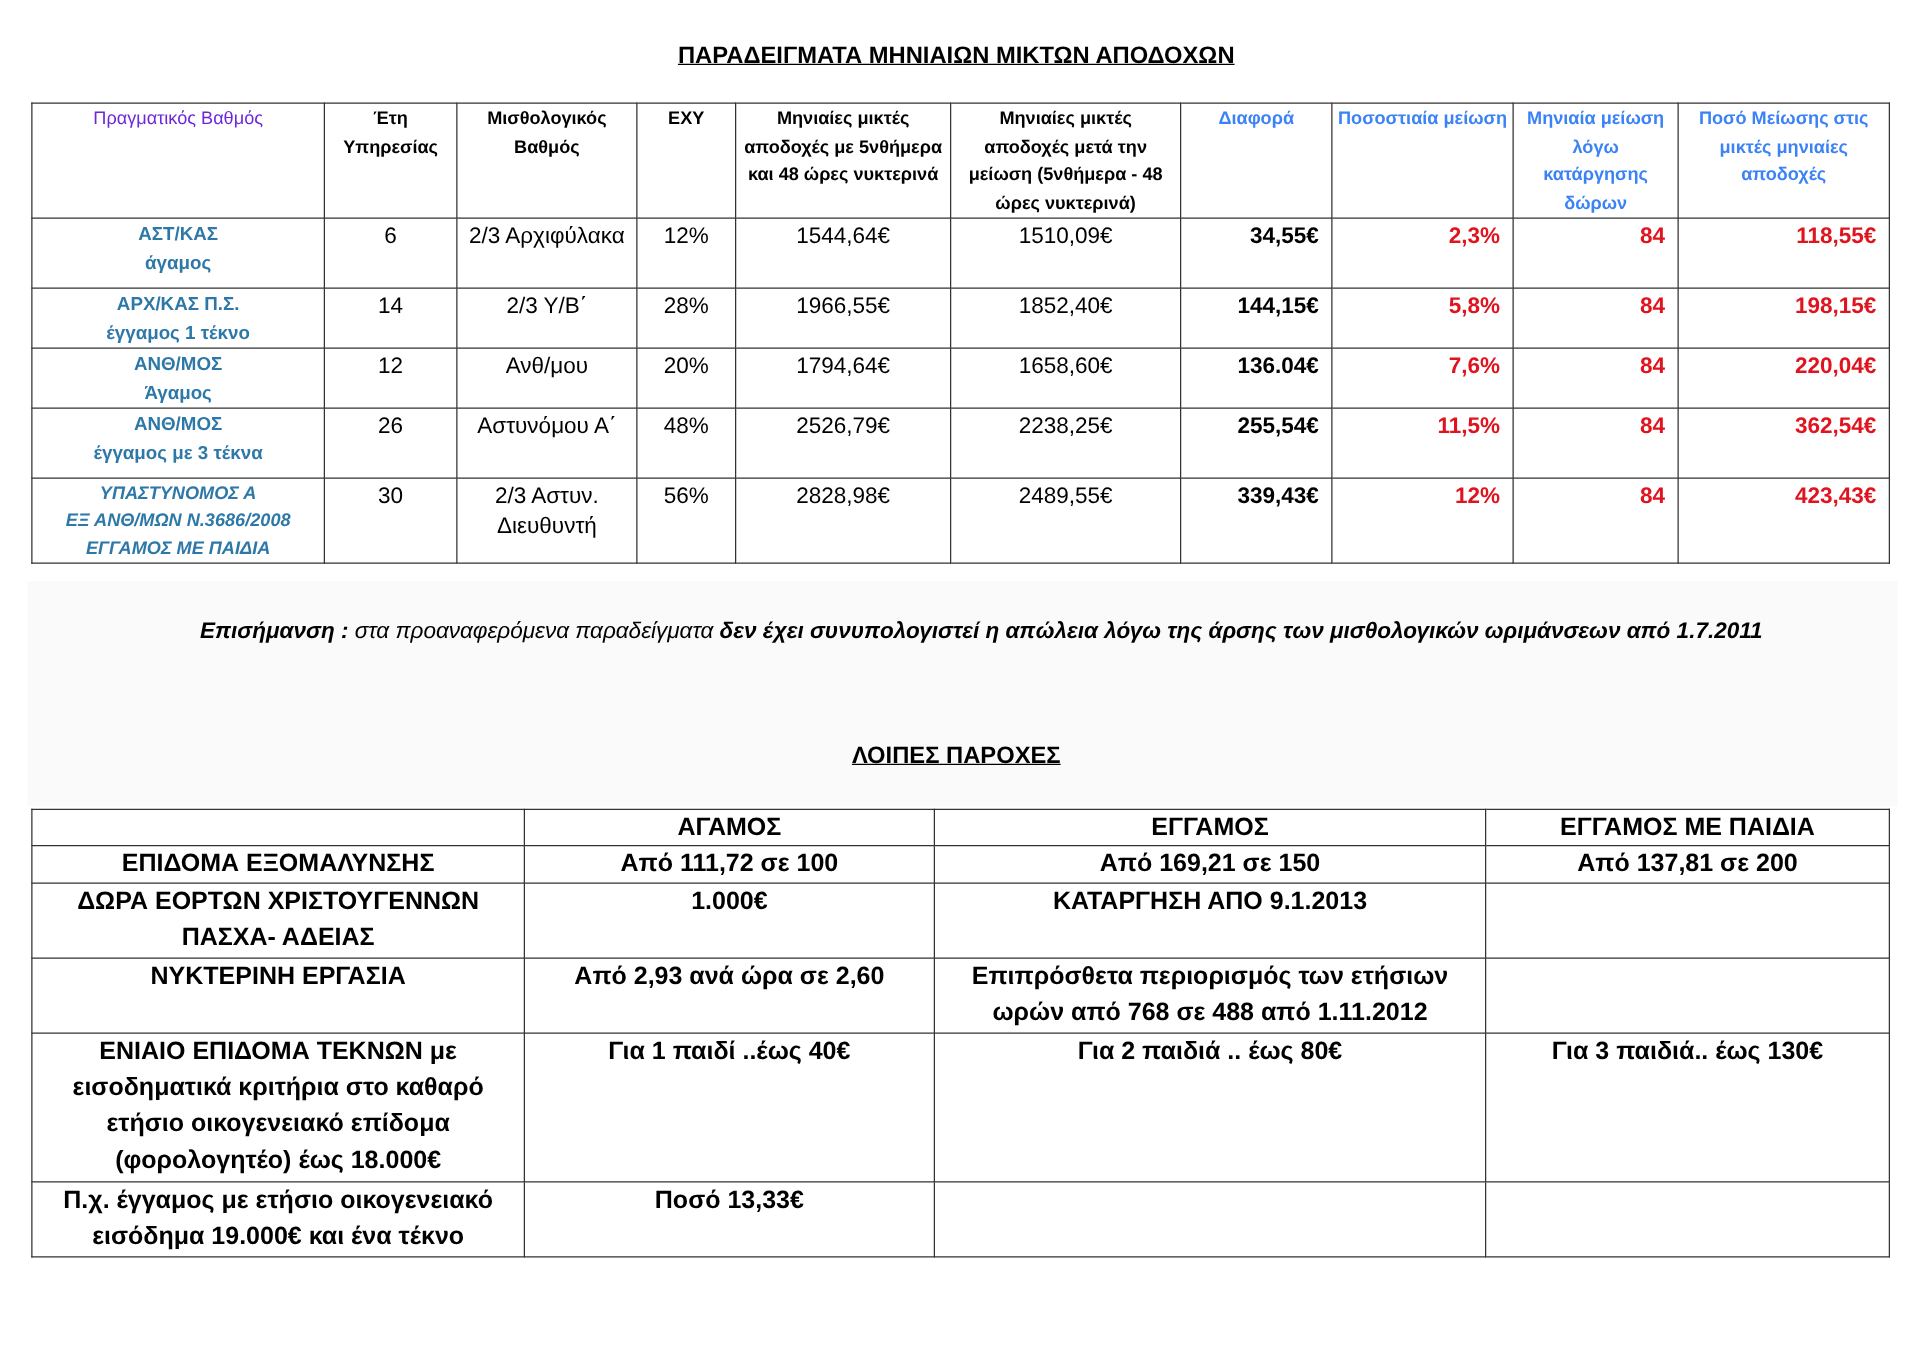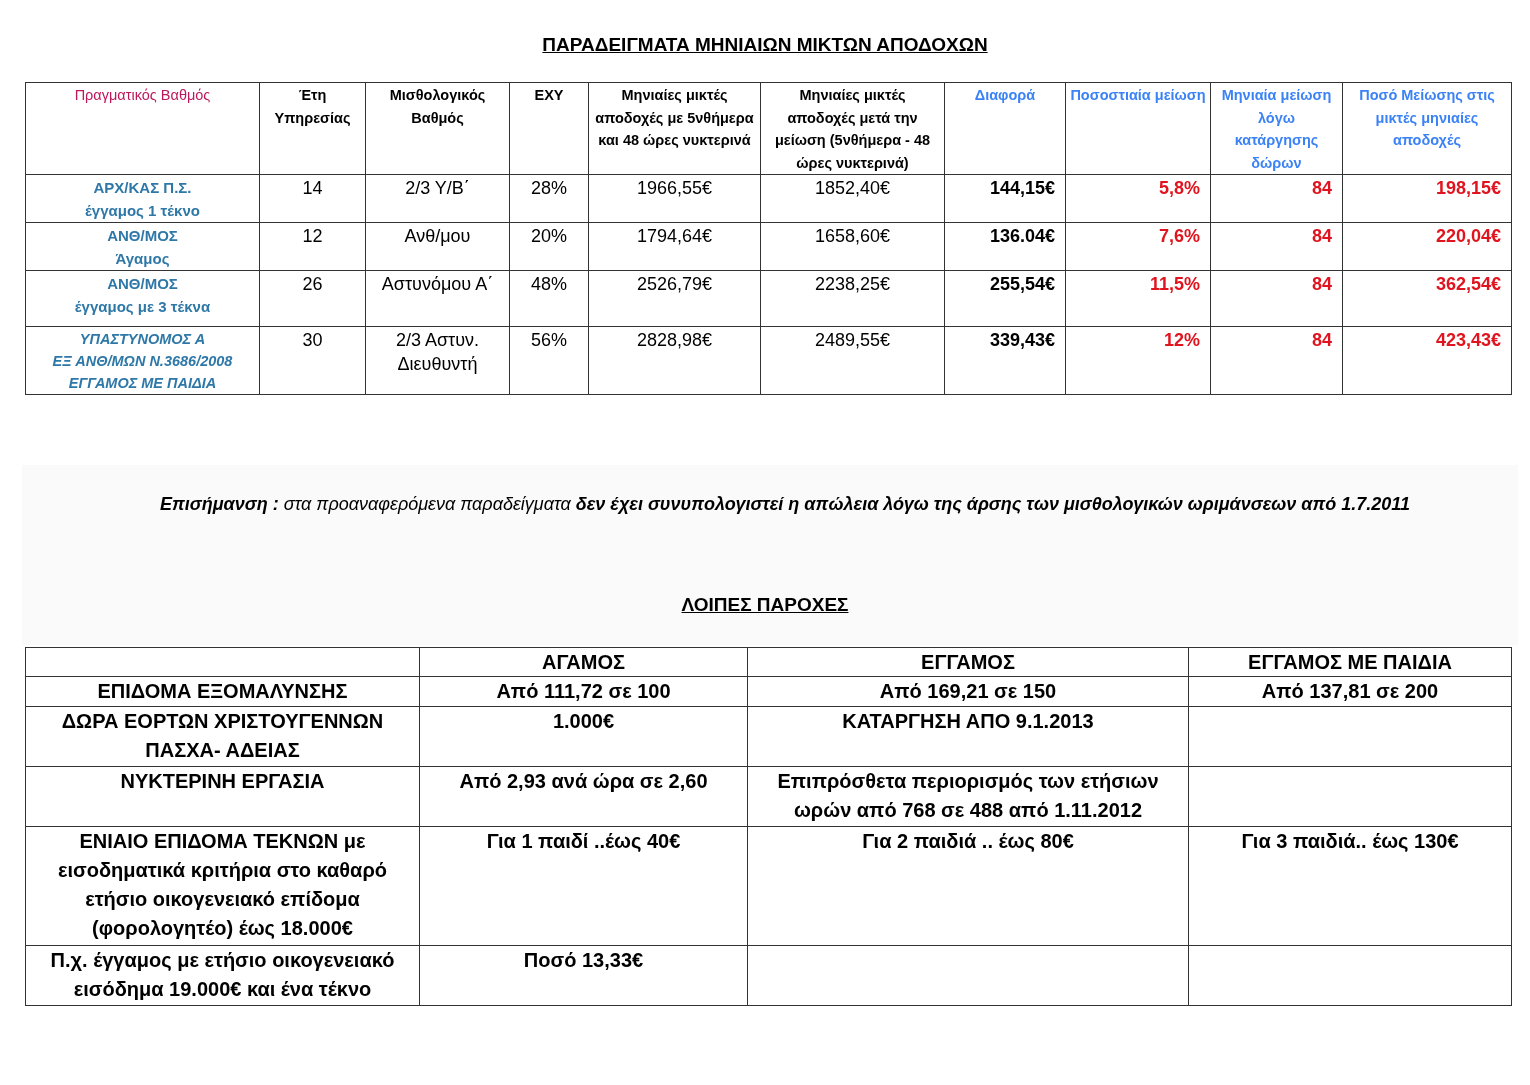--- a/index.html
+++ b/index.html
@@ -5,21 +5,21 @@
   html, body { margin: 0; padding: 0; background: #ffffff; }
   body { width: 1530px; height: 1085px; position: relative; overflow: hidden; font-family: "Liberation Sans", sans-serif; color: #000; }
   .page-bg { position: absolute; left: 22px; top: 465px; width: 1496px; height: 180px; background: #fafafa; }
   .title { position: absolute; left: 0; width: 1530px; text-align: center; font-weight: bold; text-decoration: underline; font-size: 19px; }
   #title1 { top: 34px; }
   #title2 { top: 594px; }
   table { border-collapse: collapse; position: absolute; table-layout: fixed; }
   td, th { border: 1.5px solid #333; vertical-align: top; padding: 0 4px; }
   #t1 { left: 25px; top: 82px; width: 1486px; font-size: 14.5px; }
   #t1 th { font-weight: bold; text-align: center; line-height: 22.5px; padding-top: 1px; height: 89px; }
-  #t1 th.blue { color: #be185d; font-weight: normal; }
+  #t1 th.blue { color: #6d28d9; font-weight: normal; }
   #t1 th.red { color: #3b82f6; font-weight: normal; }
   #t1 th.norm { font-weight: normal; }
   #t1 td { font-size: 18px; line-height: 24px; text-align: center; padding-top: 1px; }
   #t1 td.label { color: #2e78a8; font-size: 15px; line-height: 23px; font-weight: normal; }
   #t1 td.label.italic { font-style: italic; margin-top: 44px; }
   #t1 td.right { text-align: right; padding-right: 10px; }
   #t1 td.bold { font-weight: bold; }
   #t1 td.red { color: #e0141e; font-weight: bold; }
   .note { position: absolute; left: 90px; top: 490px; width: 1340px; font-family: Liberation Sans, sans-serif; font-style: italic; font-size: 18px; line-height: 29px; }
   .note .lead { font-weight: bold; padding-left: 70px; }
@@ -55,20 +55,33 @@
     <th>Μισθολογικός Βαθμός</th>
     <th>ΕΧΥ</th>
     <th>Μηνιαίες μικτές αποδοχές  με 5νθήμερα και 48 ώρες νυκτερινά</th>
     <th>Μηνιαίες μικτές αποδοχές  μετά την μείωση (5νθήμερα - 48 ώρες νυκτερινά)</th>
     <th class="red" style="font-weight:bold">Διαφορά</th>
     <th class="red" style="font-weight:bold">Ποσοστιαία μείωση</th>
     <th class="red" style="font-weight:bold">Μηνιαία μείωση λόγω κατάργησης δώρων</th>
     <th class="red" style="font-weight:bold">Ποσό  Μείωσης στις μικτές μηνιαίες αποδοχές</th>
   </tr>
 
+  <tr style="height:56px">
+    <td class="label" style="white-space:pre-line;font-weight:bold">ΑΣΤ/ΚΑΣ
+άγαμος</td>
+    <td>6</td>
+    <td>2/3 Αρχιφύλακα</td>
+    <td>12%</td>
+    <td>1544,64€</td>
+    <td>1510,09€</td>
+    <td class="right bold">34,55€</td>
+    <td class="right red">2,3%</td>
+    <td class="right red">84</td>
+    <td class="right red">118,55€</td>
+  </tr>
   <tr style="height:46px">
     <td class="label" style="white-space:pre-line;font-weight:bold">ΑΡΧ/ΚΑΣ Π.Σ.
 έγγαμος 1 τέκνο</td>
     <td>14</td>
     <td>2/3 Υ/Β΄</td>
     <td>28%</td>
     <td>1966,55€</td>
     <td>1852,40€</td>
     <td class="right bold">144,15€</td>
     <td class="right red">5,8%</td>

